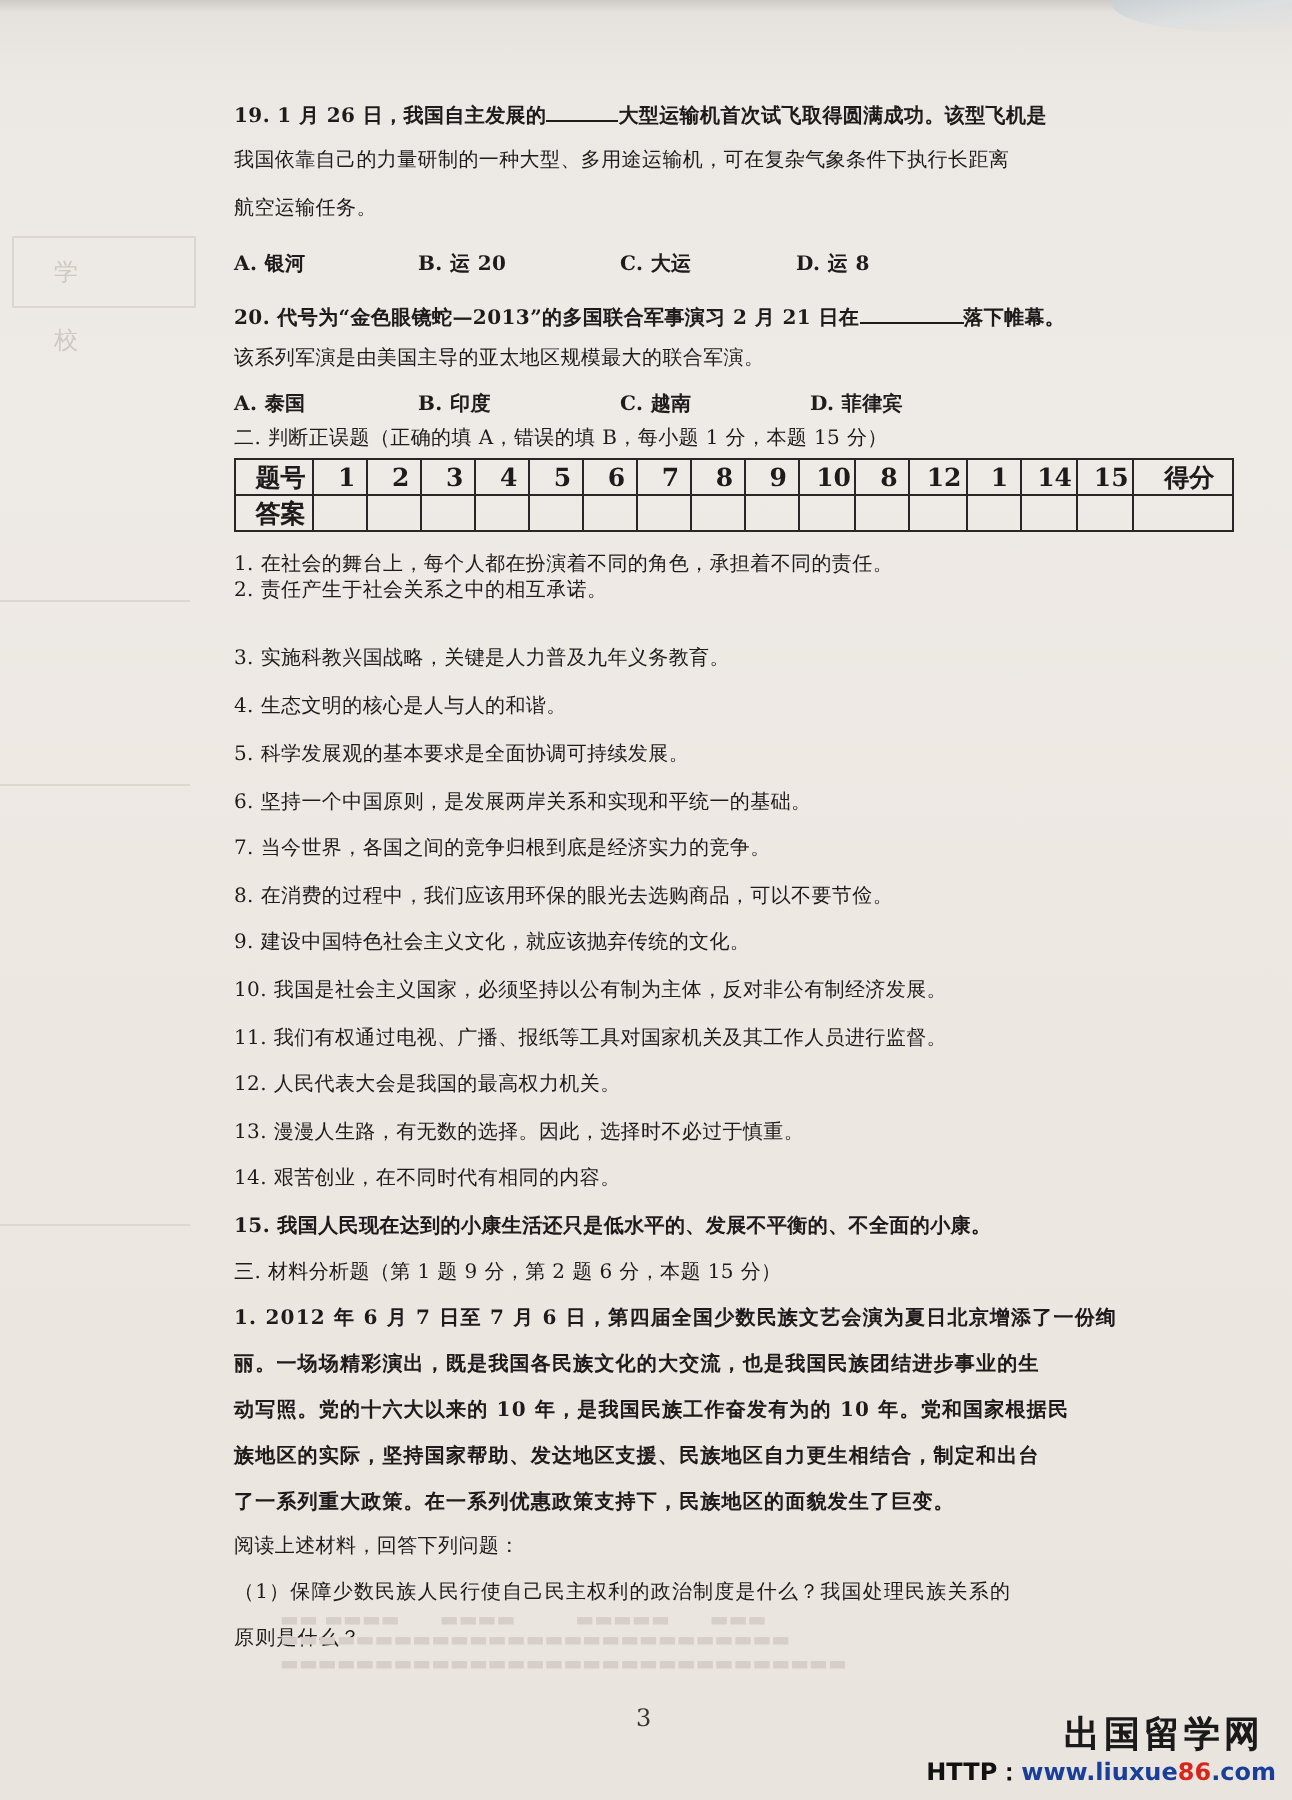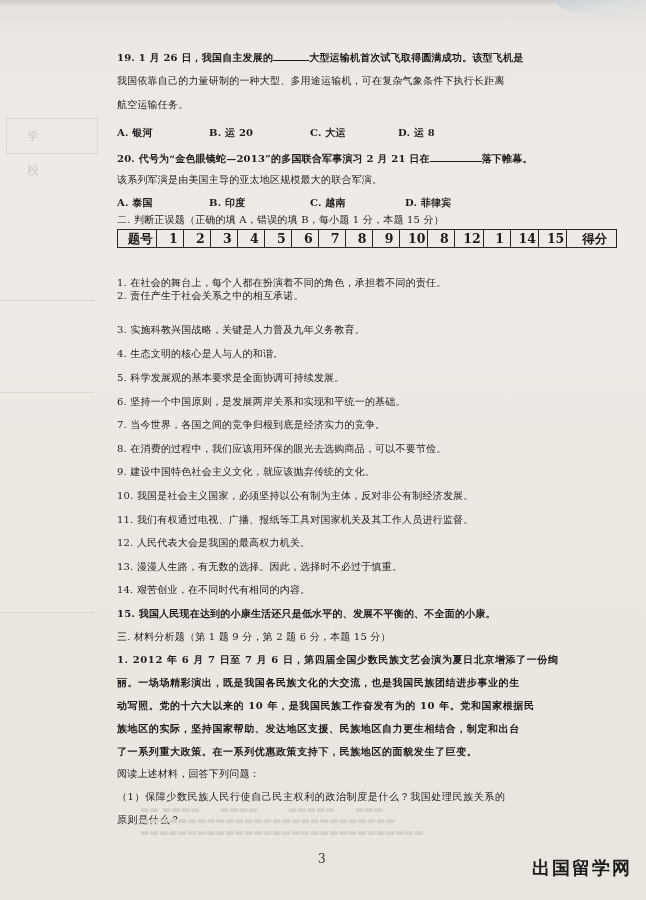--- a/index.html
+++ b/index.html
@@ -168,20 +168,39 @@
         <td style="width:22px">8</td>
         <td style="width:22px">9</td>
         <td style="width:22px">10</td>
         <td style="width:22px">8</td>
         <td style="width:22px">12</td>
         <td style="width:22px">1</td>
         <td style="width:22px">14</td>
         <td style="width:22px">15</td>
         <td style="width:48px">得分</td>
       </tr>
+      <tr>
+        <td>答案</td>
+        <td></td>
+        <td></td>
+        <td></td>
+        <td></td>
+        <td></td>
+        <td></td>
+        <td></td>
+        <td></td>
+        <td></td>
+        <td></td>
+        <td></td>
+        <td></td>
+        <td></td>
+        <td></td>
+        <td></td>
+        <td></td>
+      </tr>
     </tbody>
       </table>
 
     <div class="line" style="top:273px">1. 在社会的舞台上，每个人都在扮演着不同的角色，承担着不同的责任。</div>
     <div class="line" style="top:286px">2. 责任产生于社会关系之中的相互承诺。</div>
     <div class="line" style="top:320px">3. 实施科教兴国战略，关键是人力普及九年义务教育。</div>
     <div class="line" style="top:344px">4. 生态文明的核心是人与人的和谐。</div>
     <div class="line" style="top:368px">5. 科学发展观的基本要求是全面协调可持续发展。</div>
     <div class="line" style="top:392px">6. 坚持一个中国原则，是发展两岸关系和实现和平统一的基础。</div>
     <div class="line" style="top:415px">7. 当今世界，各国之间的竞争归根到底是经济实力的竞争。</div>
@@ -206,14 +225,17 @@
   </div>
 
   <div class="footer-ghost" style="top:803px">▬▬ ▬▬▬▬　　▬▬▬▬　　　▬▬▬▬▬　　▬▬▬</div>
   <div class="footer-ghost" style="top:815px">▬▬▬▬▬▬▬▬▬▬▬▬▬▬▬▬▬▬▬▬▬▬▬▬▬▬▬</div>
   <div class="footer-ghost" style="top:827px">▬▬▬▬▬▬▬▬▬▬▬▬▬▬▬▬▬▬▬▬▬▬▬▬▬▬▬▬▬▬</div>
 
   <div class="page-num">3</div>
 
   <div class="watermark">
     <div class="wm-title">出国留学网</div>
+    <div class="wm-url">
+      <span>HTTP：</span><span class="www">www.liuxue</span><span class="num">86</span><span class="www">.com</span>
+    </div>
   </div>
 </div>
 
 </body></html>

